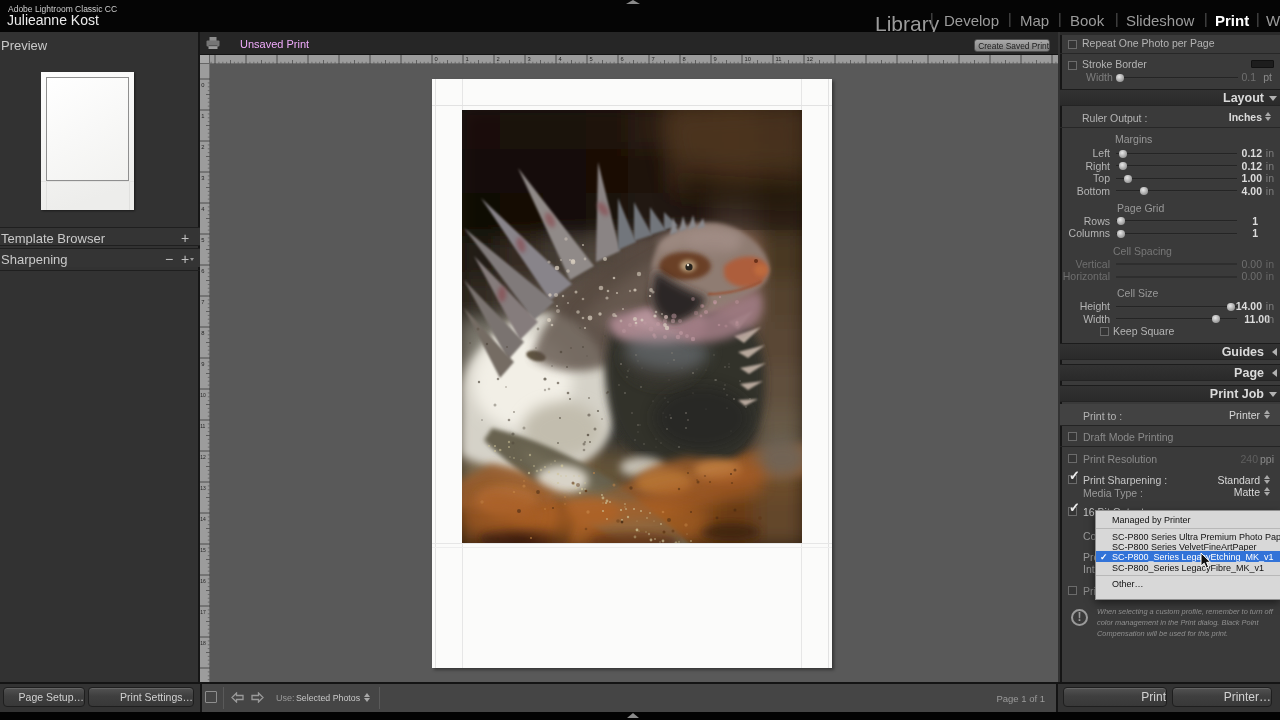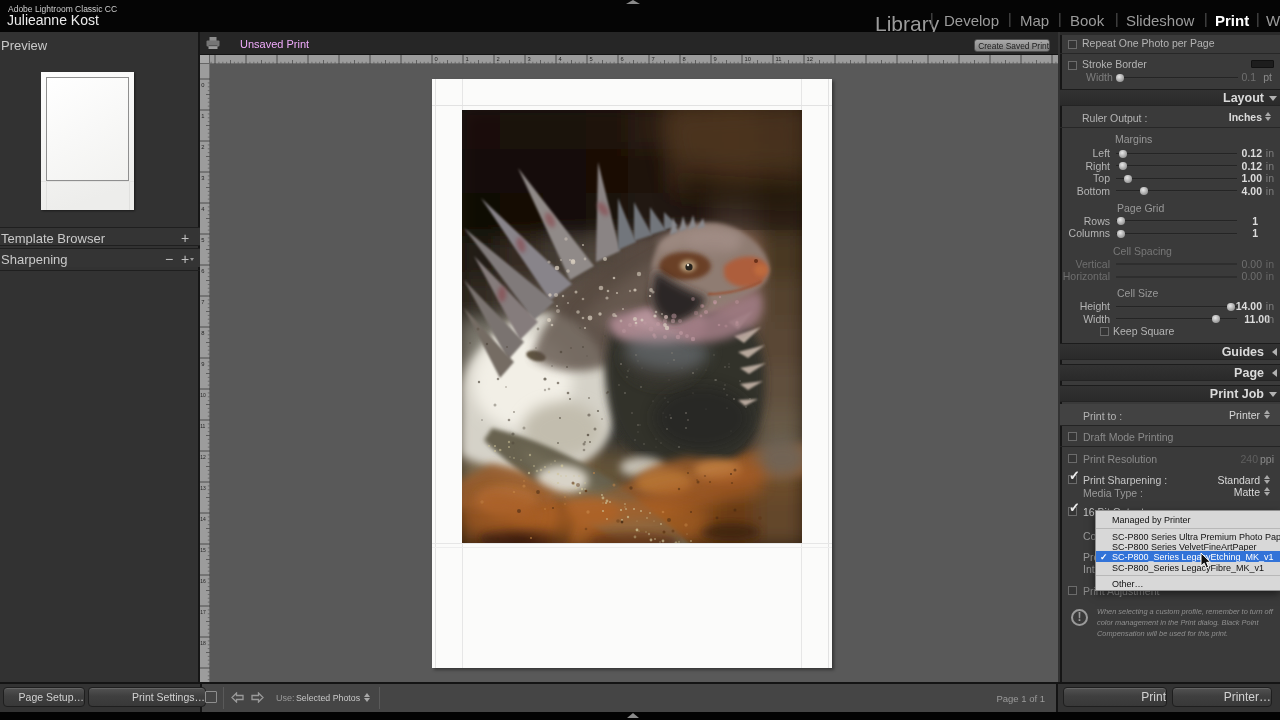--- a/index.html
+++ b/index.html
@@ -1079,41 +1079,41 @@
 <div class="ck" style="left:1069px;top:503px">✓</div>
 <div class="lbl" style="left:1083px;top:506px;color:#c6c6c6">16 Bit Output</div>
 <div class="lbl" style="left:1083px;top:530px;color:#989898">Color Management</div>
 <div class="lbl" style="left:1083px;top:551px;color:#9a9a9a">Profile :</div>
 <div class="lbl" style="left:1083px;top:563px;color:#9a9a9a">Intent :</div>
 <div class="cb" style="left:1068px;top:586px"></div>
 <div class="lbl" style="left:1083px;top:585px;color:#8a8a8a">Print Adjustment</div>
 <div class="abs" style="left:1071px;top:609px;width:17px;height:17px;border:2px solid #9a9a9a;border-radius:50%;color:#9a9a9a;font-weight:700;font-size:12px;text-align:center;line-height:13px">!</div>
 <div class="abs" style="left:1097px;top:606px;color:#8f8f8f;font-size:7.4px;font-style:italic;line-height:11px;white-space:nowrap">When selecting a custom profile, remember to turn off<br>color management in the Print dialog. Black Point<br>Compensation will be used for this print.</div>
 
-<div class="abs" style="left:1095px;top:510px;width:185px;height:81px;background:#d8d8d8;border:1px solid #8f8f8f;border-right:none;box-shadow:0 3px 8px rgba(0,0,0,.5);font-size:9px;color:#111">
+<div class="abs" style="left:1095px;top:510px;width:185px;height:90px;background:#d8d8d8;border:1px solid #8f8f8f;border-right:none;box-shadow:0 3px 8px rgba(0,0,0,.5);font-size:9px;color:#111">
 <div style="position:absolute;left:16px;top:4px;white-space:nowrap">Managed by Printer</div>
 <div style="position:absolute;left:0;top:16.5px;width:185px;height:1px;background:#b8b8b8"></div>
 <div style="position:absolute;left:16px;top:21px;white-space:nowrap">SC-P800 Series Ultra Premium Photo Paper Lust</div>
 <div style="position:absolute;left:16px;top:31px;white-space:nowrap">SC-P800 Series VelvetFineArtPaper</div>
 <div style="position:absolute;left:0;top:40px;width:185px;height:10.5px;background:#3273d8"></div>
 <div style="position:absolute;left:4px;top:40.5px;color:#fff;font-weight:700">✓</div>
 <div style="position:absolute;left:16px;top:41px;white-space:nowrap;color:#fff">SC-P800_Series LegacyEtching_MK_v1</div>
 <div style="position:absolute;left:16px;top:52px;white-space:nowrap">SC-P800_Series LegacyFibre_MK_v1</div>
 <div style="position:absolute;left:0;top:63.5px;width:185px;height:1px;background:#b8b8b8"></div>
 <div style="position:absolute;left:16px;top:68px;white-space:nowrap">Other…</div>
 </div>
 <svg class="abs" style="left:1200px;top:553px" width="12" height="18" viewBox="0 0 12 18">
     <path d="M1,0 L1,13 L4.2,10.2 L6.2,15 L8.6,14 L6.6,9.4 L10.5,9.2 Z" fill="#111" stroke="#fff" stroke-width="1"></path>
   </svg>
 
 <div class="abs" style="left:0;top:682px;width:1280px;height:2px;background:#141414"></div>
 <div class="abs" style="left:0;top:684px;width:1280px;height:28px;background:#333"></div>
 <div class="abs" style="left:200px;top:684px;width:858px;height:28px;background:#454545;border-left:2px solid #141414;border-right:2px solid #141414"></div>
 <div class="btn" style="left:3px;top:687px;width:82px;height:20px;font-size:10.5px;line-height:19px">Page Setup…</div>
-<div class="btn" style="left:88px;top:687px;width:118px;height:20px;font-size:10.5px;line-height:19px">Print Settings…</div>
+<div class="btn" style="left:88px;top:687px;width:106px;height:20px;font-size:10.5px;line-height:19px">Print Settings…</div>
 <div class="abs" style="left:205px;top:691px;width:12px;height:12px;border:1.5px solid #8e8e8e;border-radius:1px"></div>
 <div class="abs" style="left:223px;top:687px;width:1px;height:22px;background:#5a5a5a"></div>
 <svg class="abs" style="left:231px;top:692px" width="13" height="11" viewBox="0 0 13 11">
     <path d="M5.5,1 L5.5,3.5 L12,3.5 L12,7.5 L5.5,7.5 L5.5,10 L1,5.5 Z" fill="none" stroke="#9a9a9a" stroke-width="1.3"></path>
   </svg>
 <svg class="abs" style="left:251px;top:692px" width="13" height="11" viewBox="0 0 13 11">
     <path d="M7.5,1 L7.5,3.5 L1,3.5 L1,7.5 L7.5,7.5 L7.5,10 L12,5.5 Z" fill="none" stroke="#9a9a9a" stroke-width="1.3"></path>
   </svg>
 <div class="abs" style="left:276px;top:693px;color:#9a9a9a;font-size:9px">Use:</div>
 <div class="abs" style="left:296px;top:693px;color:#c9c9c9;font-size:8.8px">Selected Photos</div>

